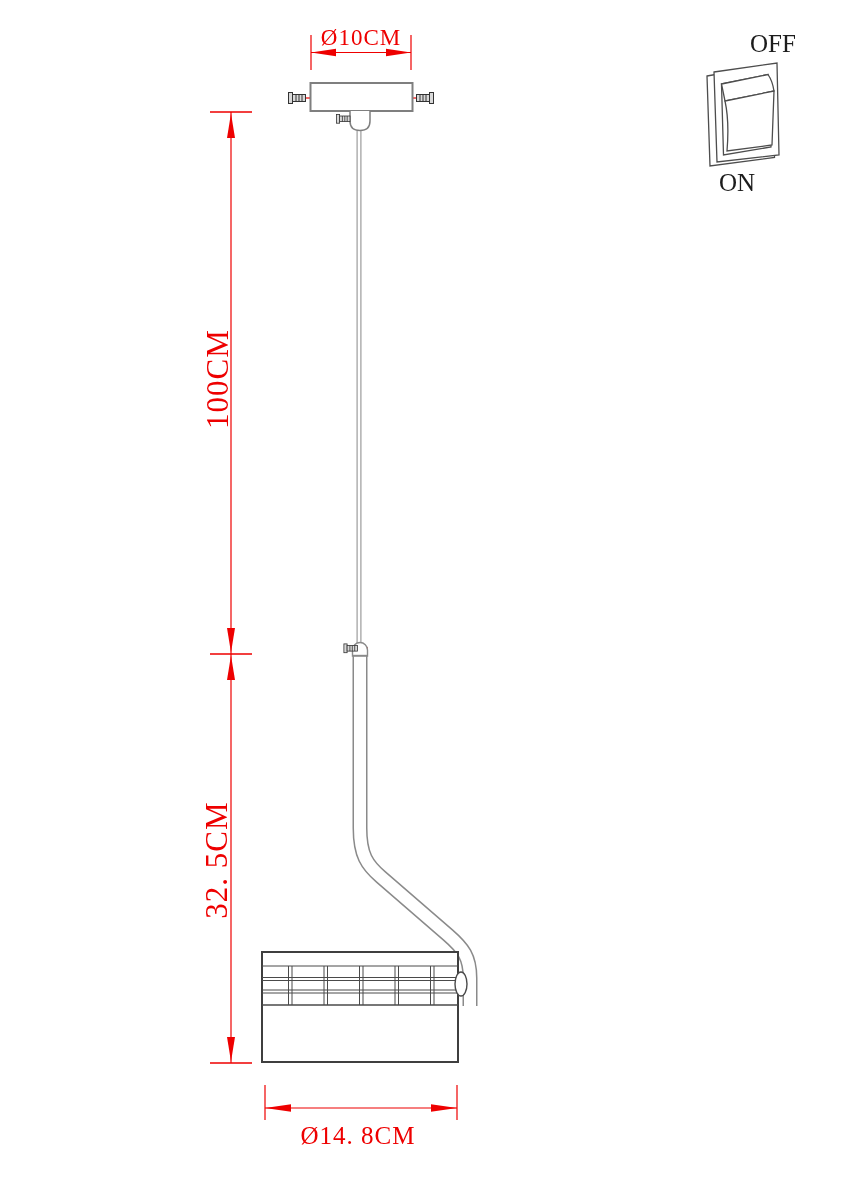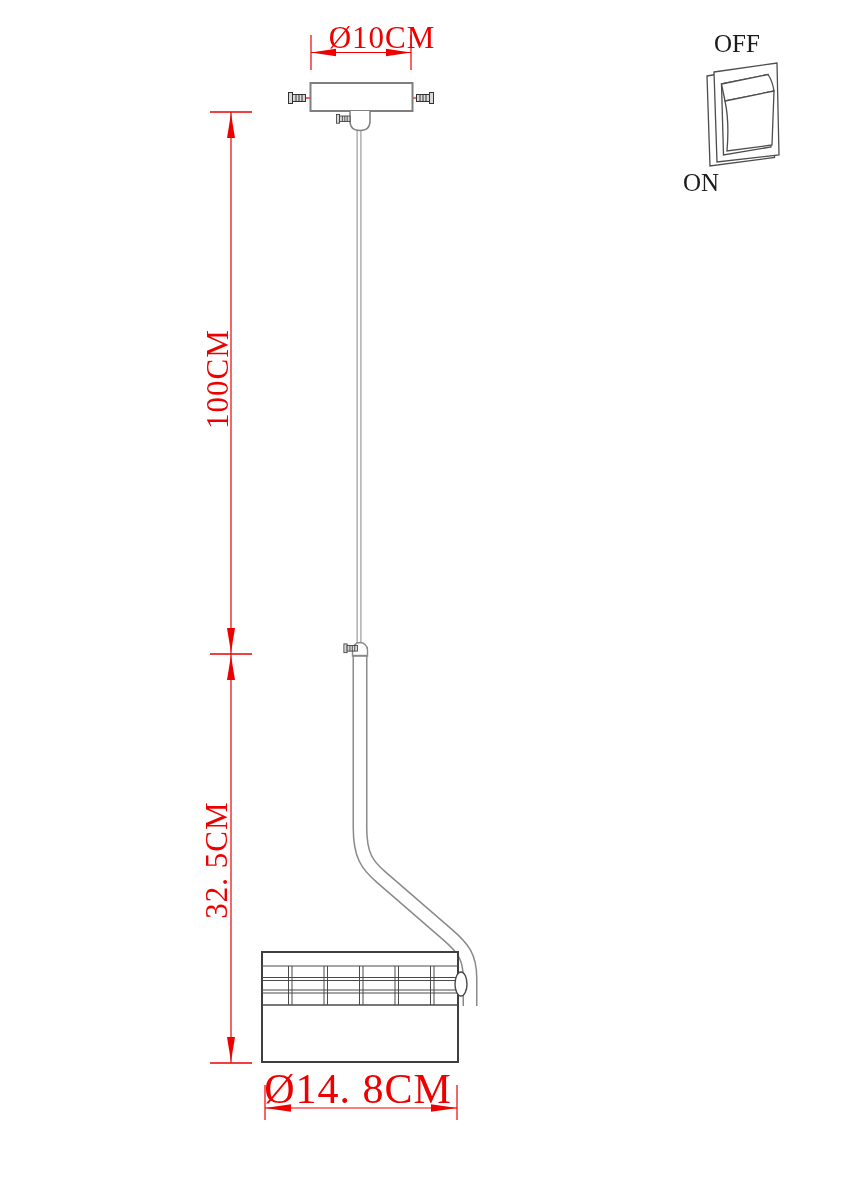--- a/index.html
+++ b/index.html
@@ -28,22 +28,22 @@
   .red {stroke:var(--dim-red,#ee0000);stroke-width:1.2;fill:none;}
   .red13{stroke:var(--dim-red,#ee0000);stroke-width:1.3;fill:none;}
   .redf{fill:var(--dim-red,#ee0000);stroke:none;}
   
   .label{
     position:absolute;transform:translate(-50%,-50%);
     color:var(--dim-red,#ee0000);white-space:pre;line-height:1;
     letter-spacing:1px;
   }
   .label.vert{transform:translate(-50%,-50%) rotate(-90deg);}
-  .label.black{color:var(--text-black,#1c1c1c);letter-spacing:0;}
-  .fs33{font-size:31px;margin-left:21px;} .fs34{font-size:42px;}
+  .label.black{color:var(--text-black,#1c1c1c);letter-spacing:0;margin-left:36px;}
+  .fs33{font-size:23px;} .fs34{font-size:25px;margin-top:46px;}
   .fs31{font-size:31px;} .fs25{font-size:25px;}
 </style>
 </head>
 <body>
 
 <div class="canvas">
 
   <svg width="849" height="1200" viewBox="0 0 849 1200">
 
     <defs>

